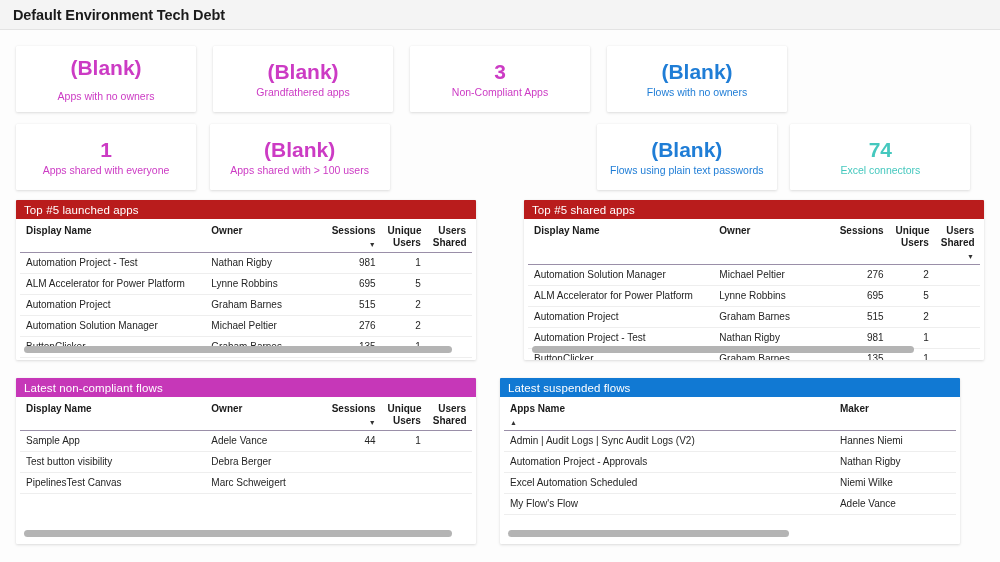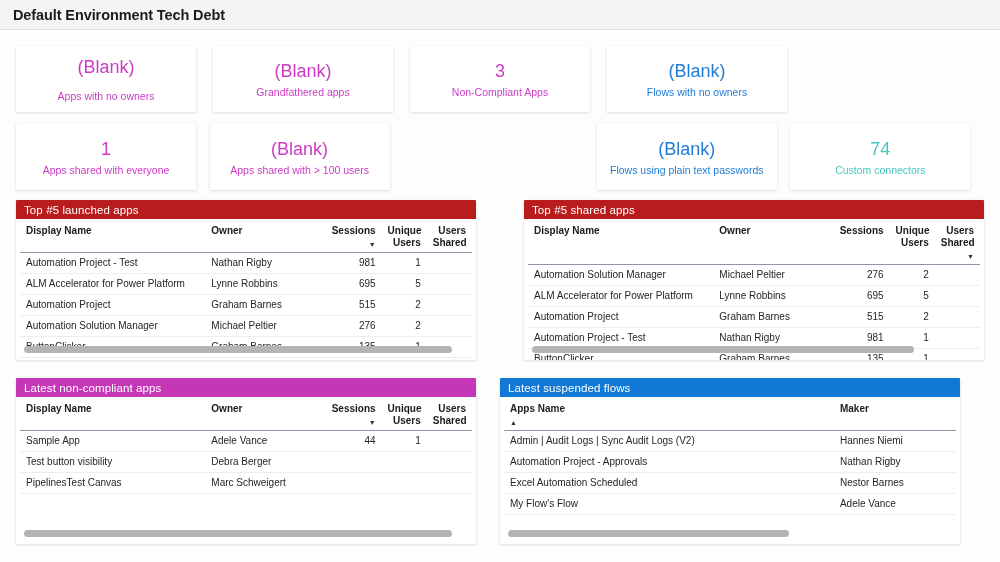--- a/index.html
+++ b/index.html
@@ -37,21 +37,21 @@
 
   .kpi-card {
     width: 180px; height: 66px;
     background: #ffffff;
     box-shadow: 0 1px 3px rgba(0,0,0,0.13), 0 0 1px rgba(0,0,0,0.10);
     display: flex; flex-direction: column;
     align-items: center; justify-content: center;
     border-radius: 1px;
   }
   .kpi-value {
-    font-size: 18px; line-height: 25px; font-weight: 400;
+    font-size: 21px; line-height: 25px; font-weight: 700;
     margin-bottom: 2px; white-space: nowrap;
   }
   .kpi-label { font-size: 10.5px; line-height: 13px; white-space: nowrap; }
 
   
   .panel {
     position: absolute;
     background: #ffffff;
     box-shadow: 0 1px 3px rgba(0,0,0,0.13), 0 0 1px rgba(0,0,0,0.10);
     border-radius: 1px;
@@ -156,21 +156,21 @@
       <div class="kpi-slot"></div>
       <div class="kpi-slot">
         <div class="kpi-card">
           <div class="kpi-value" style="color: rgb(31, 125, 214);">(Blank)</div>
           <div class="kpi-label" style="color: rgb(31, 125, 214);">Flows using plain text passwords</div>
         </div>
       </div>
       <div class="kpi-slot">
         <div class="kpi-card">
           <div class="kpi-value" style="color: rgb(69, 200, 190);">74</div>
-          <div class="kpi-label" style="color: rgb(69, 200, 190);">Custom connectors</div>
+          <div class="kpi-label" style="color: rgb(69, 200, 190);">Excel connectors</div>
         </div>
       </div>
     </div>
 
   <div class="panel panel-a">
     <div class="panel-head" id="head-launched" style="background: #b91c1c;">
       <span>Top #5 launched apps</span>
     </div>
     <div class="tbl-wrap">
       <table class="grid" id="tbl-launched">
@@ -313,21 +313,21 @@
               <td class="num"></td>
             </tr>
           </tbody>
         </table>
     </div>
     <div class="hscroll" id="scroll-shared" style="width: 83%;"></div>
   </div>
 
   <div class="panel panel-c">
     <div class="panel-head" id="head-noncompliant" style="background: rgb(198, 55, 184);">
-      <span>Latest non-compliant apps</span>
+      <span>Latest non-compliant flows</span>
     </div>
     <div class="tbl-wrap">
       <table class="grid" id="tbl-noncompliant">
           <colgroup>
             <col style="width: 41%;">
             <col style="width: 25%;">
             <col style="width: 14%;">
             <col style="width: 10%;">
             <col style="width: 10%;">
           </colgroup>
@@ -404,21 +404,21 @@
             <tr>
               <td>Admin | Audit Logs | Sync Audit Logs (V2)</td>
               <td>Hannes Niemi</td>
             </tr>
             <tr>
               <td>Automation Project - Approvals</td>
               <td>Nathan Rigby</td>
             </tr>
             <tr>
               <td>Excel Automation Scheduled</td>
-              <td>Nestor Barnes</td>
+              <td>Niemi Wilke</td>
             </tr>
             <tr>
               <td>My Flow's Flow</td>
               <td>Adele Vance</td>
             </tr>
           </tbody>
         </table>
     </div>
     <div class="hscroll" id="scroll-suspended" style="width: 61%;"></div>
   </div>

